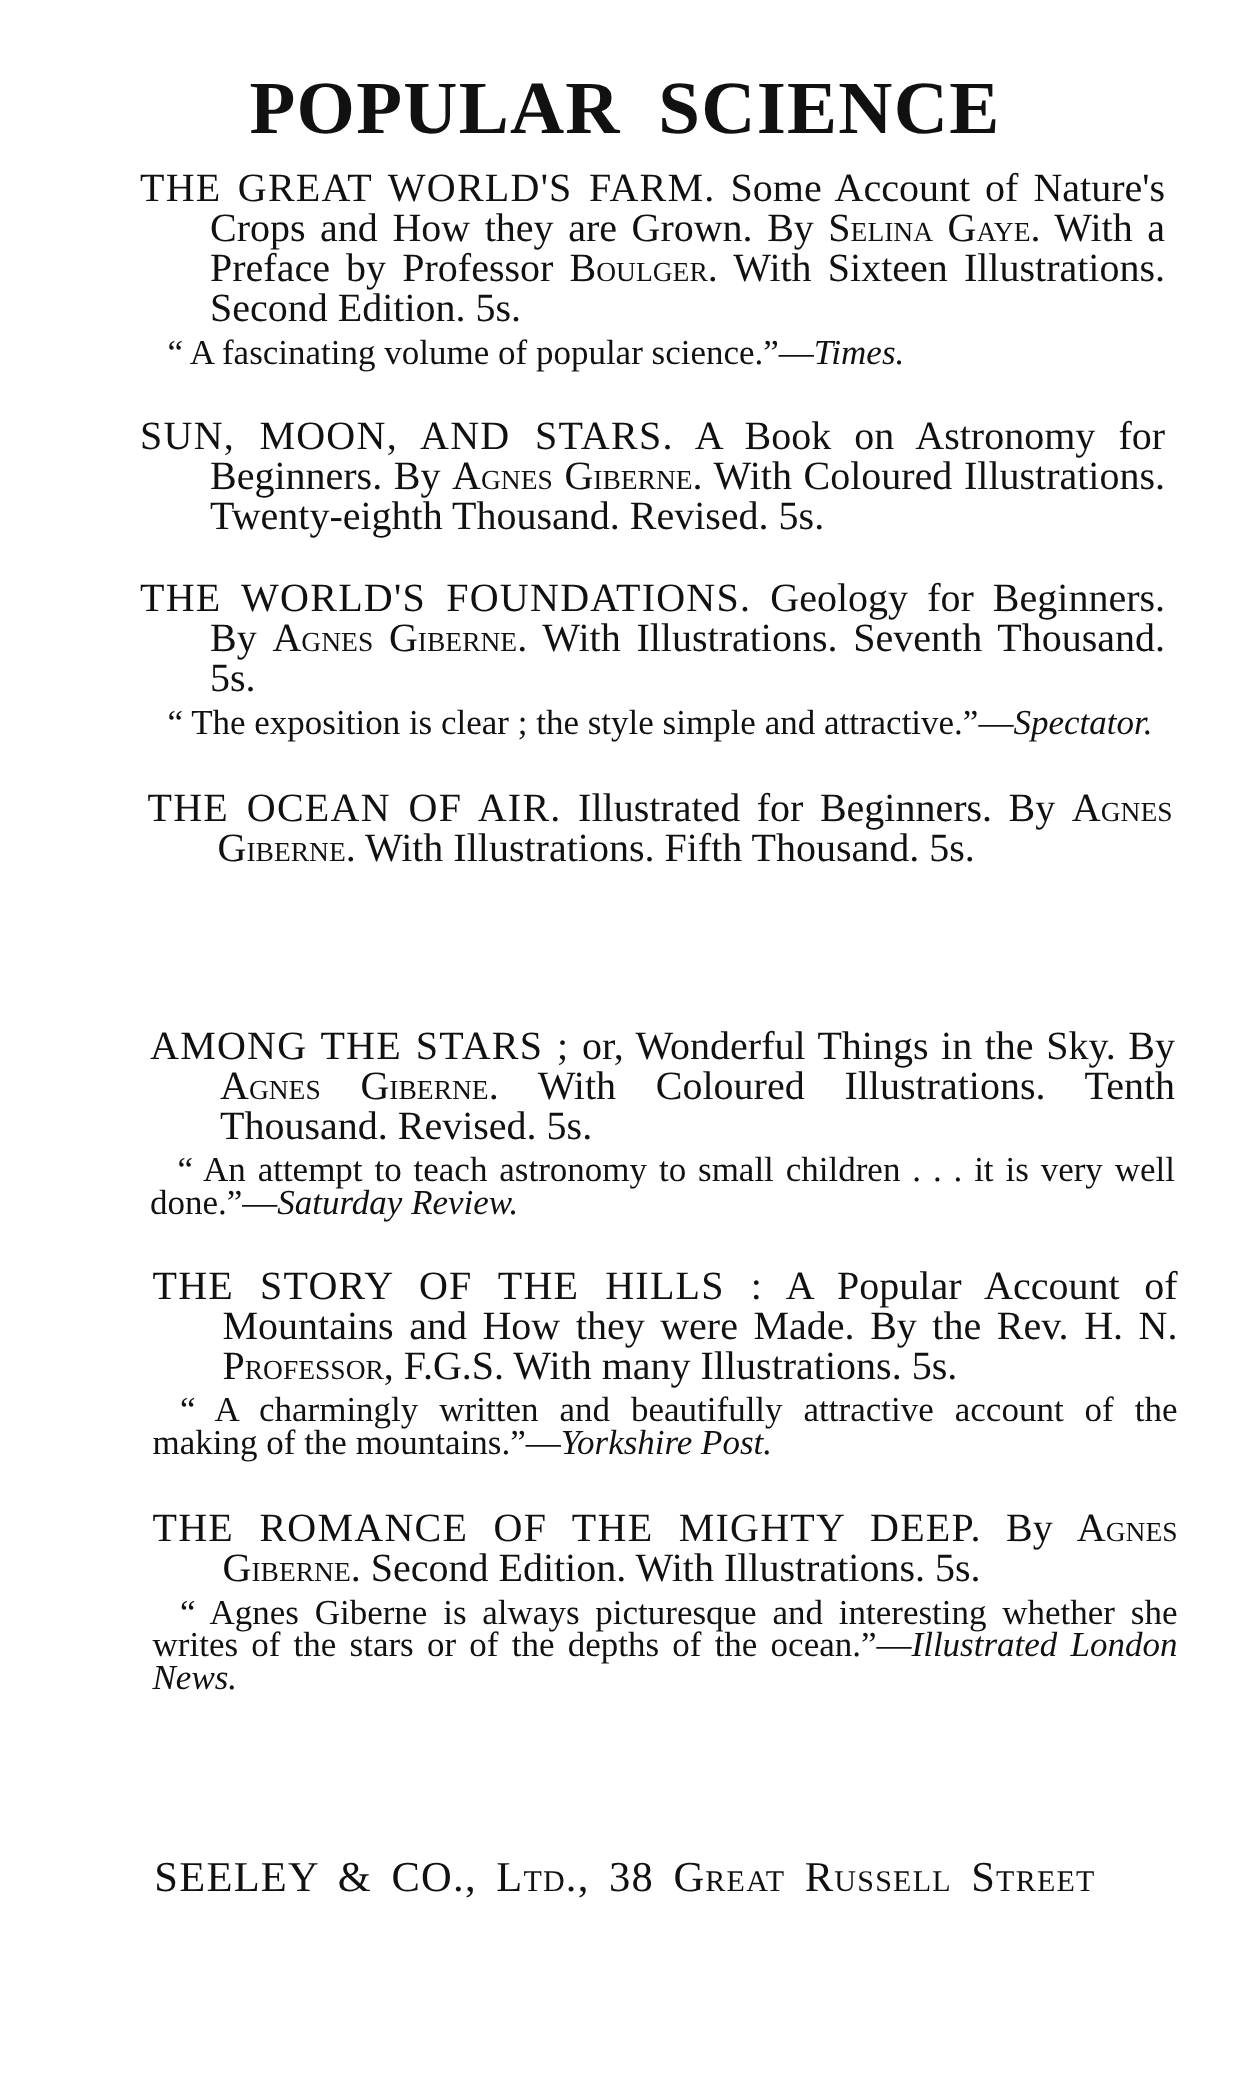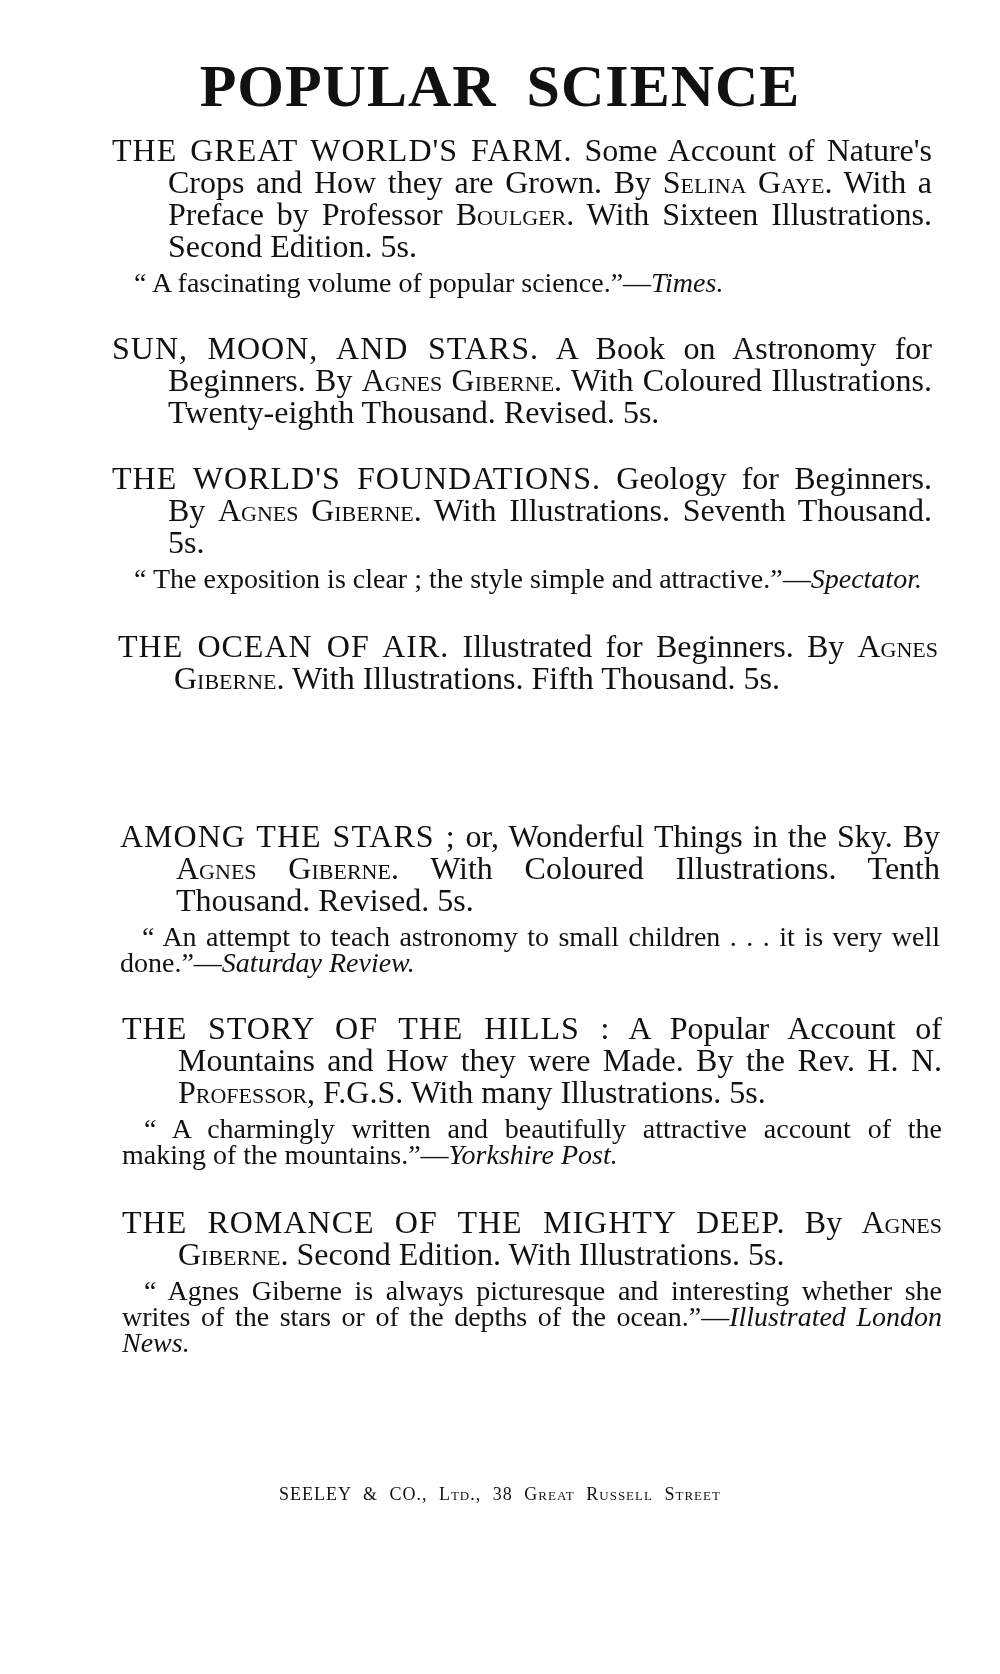--- a/index.html
+++ b/index.html
@@ -19,21 +19,21 @@
   }
   .entry-text .bt { letter-spacing: 1px; }
   .sc { font-variant: small-caps; }
   .quote {
     font-size: 28px; line-height: 26px; text-align: justify;
     text-indent: 22px; margin: 8px 0 0 0;
   }
   .quote i { font-style: italic; }
   .footer {
     position: absolute; left: 0; width: 1000px; top: 1484px; text-align: center;
-    font-size: 18px; letter-spacing: 1px; word-spacing: 6px;
+    font-size: 34px; letter-spacing: 1px; word-spacing: 6px;
   }
 </style>
 </head>
 <body>
 
 <div class="page">
   <div class="title">POPULAR SCIENCE</div>
 
   <div class="entry" style="left:112px; top:134px;">
     <p class="entry-text">

